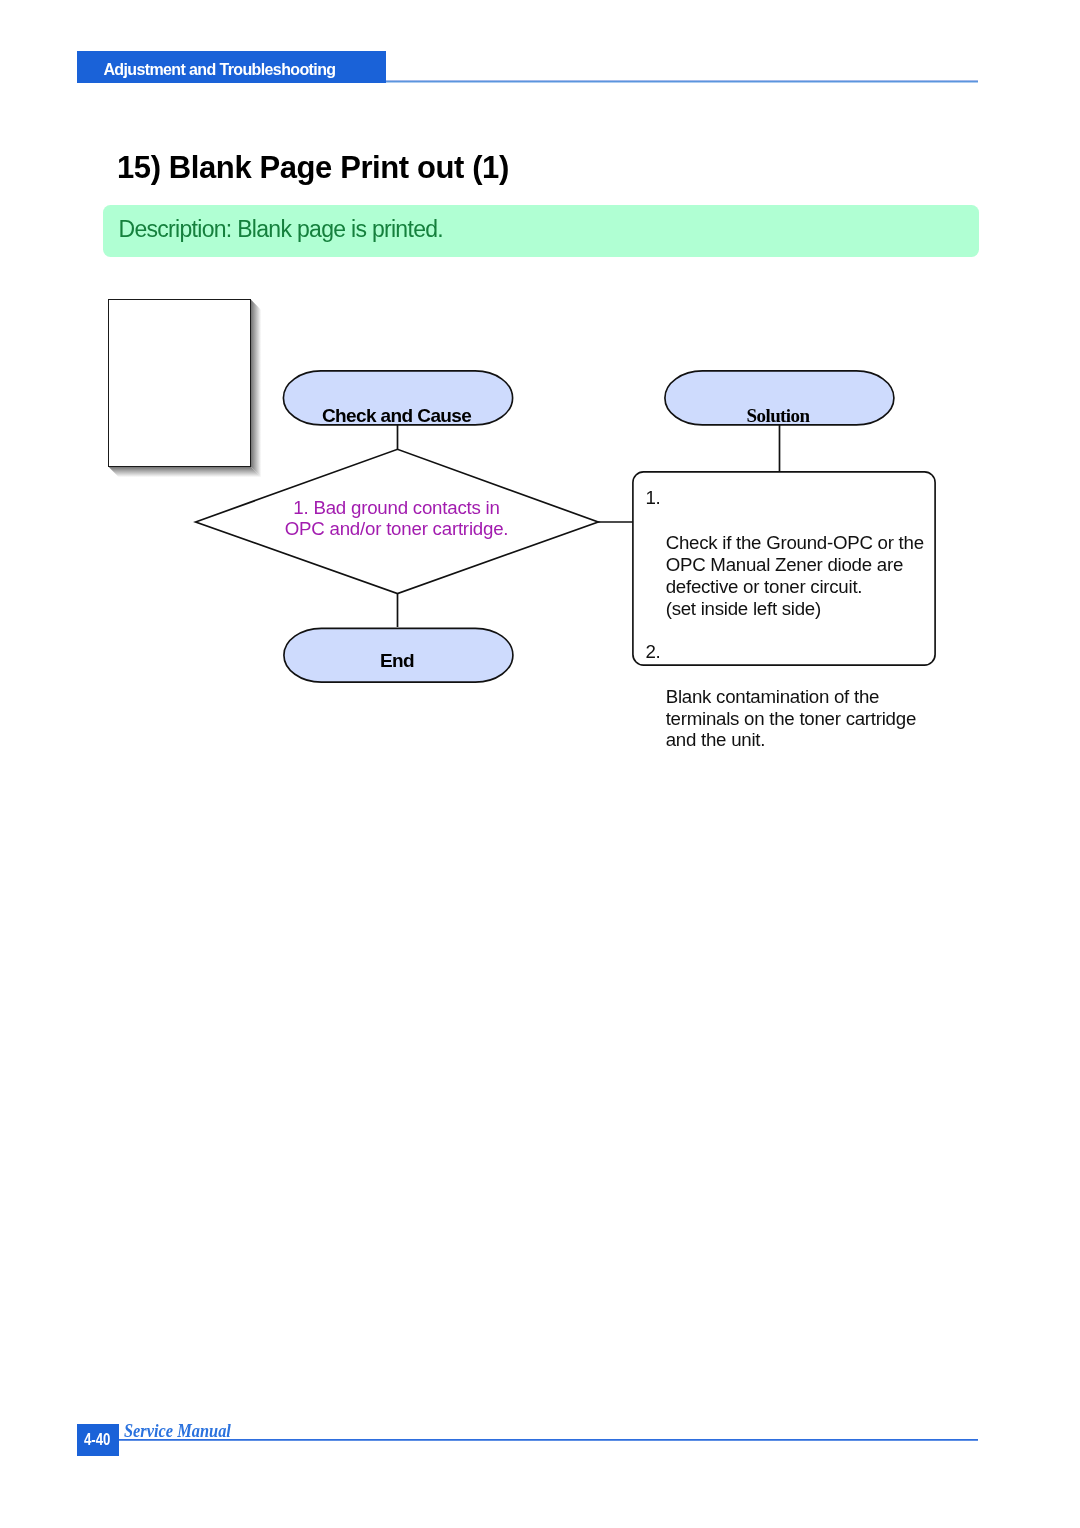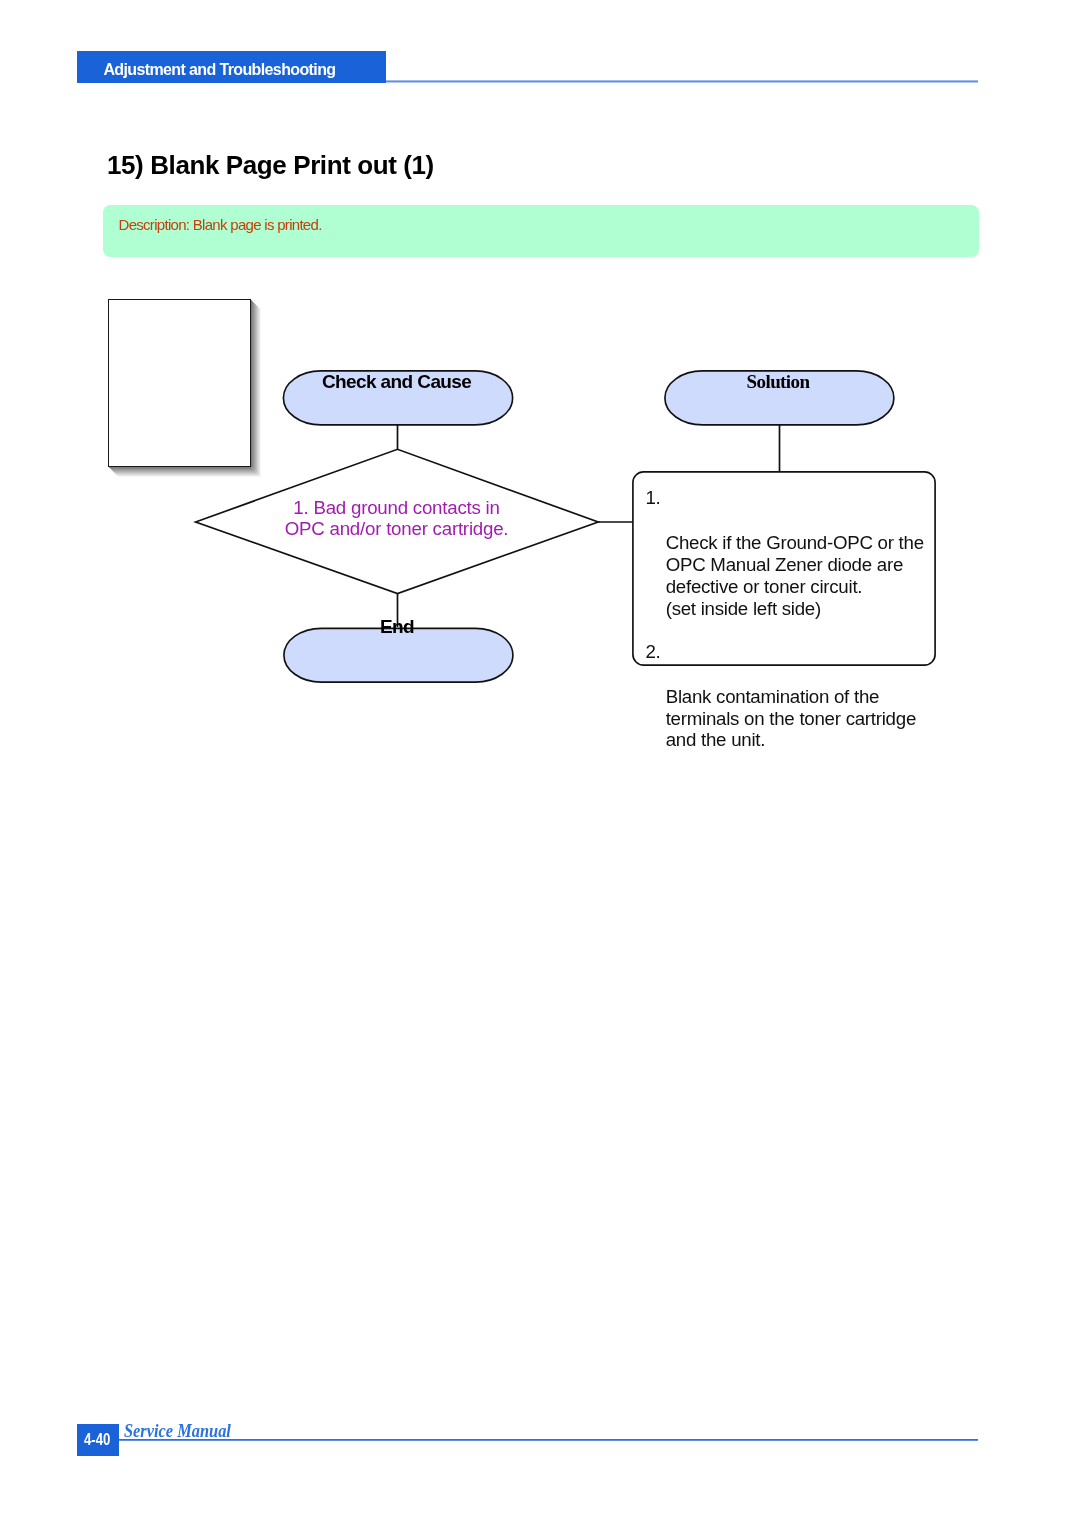--- a/index.html
+++ b/index.html
@@ -10,37 +10,37 @@
 
   
   .hdr-bar{position:absolute;left:77px;top:51px;width:309.2px;height:31.7px;
            background:#1a62d8;}
   .hdr-label{position:absolute;left:103.4px;top:61.3px;color:#ffffff;
              font-size:16px;font-weight:bold;letter-spacing:-0.62px;white-space:nowrap;}
   .hdr-rule{position:absolute;left:386px;top:80px;width:592px;height:3px;
             background:linear-gradient(to bottom,#c9cdf2 0%,#5b95dd 50%,#d6e7fa 100%);}
 
   
-  .sec-title{position:absolute;left:107px;top:149.6px;font-size:26px;font-weight:bold;
+  .sec-title{position:absolute;left:117px;top:149.6px;font-size:31px;font-weight:bold;
              color:#000000;white-space:nowrap;letter-spacing:-0.4px;}
 
   
   .desc-band{position:absolute;left:103px;top:204.9px;width:875.5px;height:51.8px;
              background:#b0ffd3;border-radius:7.5px;}
-  .desc-text{position:absolute;left:118.5px;top:215.6px;font-size:15px;color:#c2410c;
+  .desc-text{position:absolute;left:118.5px;top:215.6px;font-size:23px;color:#15803d;
              white-space:nowrap;letter-spacing:-0.7px;}
 
   
   .flow{position:absolute;left:0;top:0;width:1080px;height:1528px;}
   .sheet-shadow{position:absolute;left:90px;top:285px;width:200px;height:210px;}
   .sheet{position:absolute;left:108px;top:299px;width:143px;height:167.5px;
          background:#ffffff;border:1.7px solid #1a1a1a;box-sizing:border-box;}
 
   .pill{position:absolute;
-        display:flex;align-items:flex-start;justify-content:center;
+        display:flex;align-items:flex-end;justify-content:center;
         font-size:19px;font-weight:bold;color:#000000;letter-spacing:-0.6px;}
   .pill span{display:block;transform:translate(-1.4px,1px);}
   .pill-check{left:282.5px;top:370px;width:231px;height:55.8px;}
   .pill-solution{left:664px;top:370px;width:230.8px;height:55.8px;font-family:Liberation Serif, serif;}
   .pill-end{left:283px;top:615px;width:230.8px;height:55.6px;}
 
   .diamond-text{position:absolute;left:239px;top:497.3px;width:315px;
                 text-align:center;font-size:18.7px;color:#a21caf;line-height:21px;
                 letter-spacing:-0.22px;}
 

